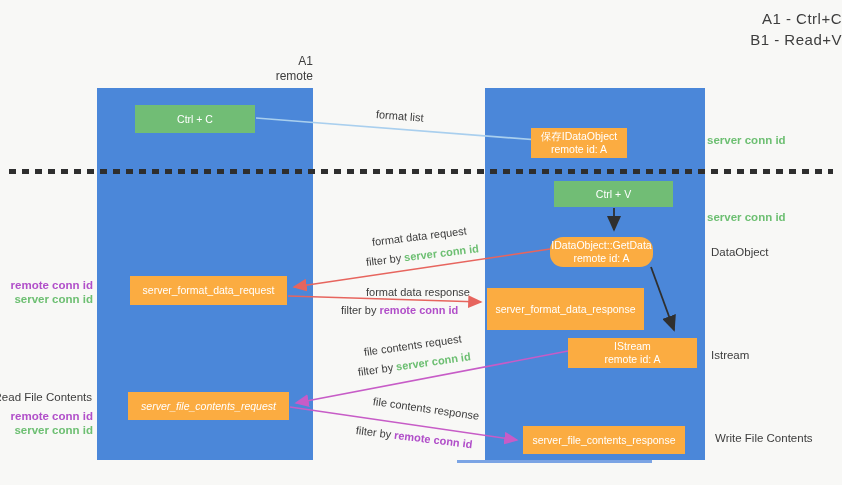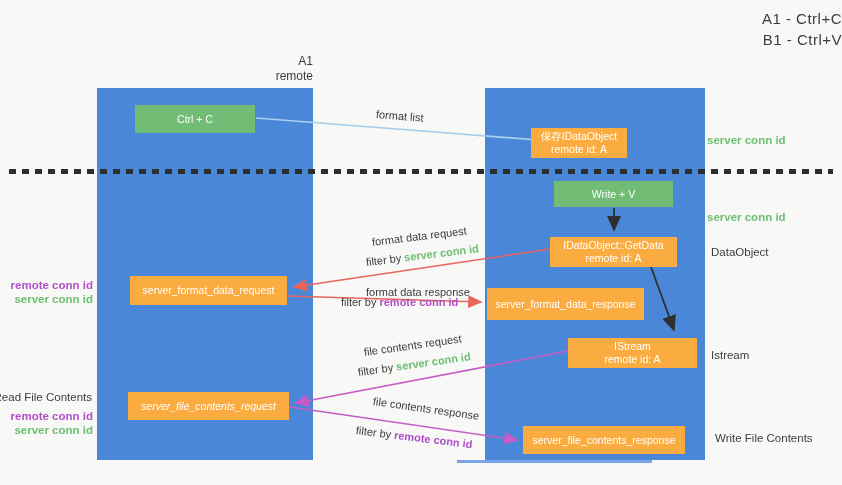--- a/index.html
+++ b/index.html
@@ -69,21 +69,21 @@
     background:#7ba4e4;
   }
 </style>
 </head>
 <body>
 
 <div class="canvas">
 
   <div class="title">
     <div>A1 - Ctrl+C</div>
-    <div>B1 - Ctrl+V</div>
+    <div>B1 - Read+V</div>
   </div>
 
   <div class="lane-header a">
     <div>A1</div>
     <div>remote</div>
   </div>
 
   <div class="lane lane-a"></div>
   <div class="lane lane-b"></div>
 
@@ -114,30 +114,30 @@
   </svg>
 
   <div class="node green" style="left:135px;top:105px;width:120px;height:28px;">
     <span>Ctrl + C</span>
   </div>
   <div class="node orange" style="left:531px;top:128px;width:96px;height:30px;">
     <span>保存IDataObject</span>
     <span>remote id: A</span>
   </div>
   <div class="node green" style="left:554px;top:181px;width:119px;height:26px;">
-    <span>Write + V</span>
+    <span>Ctrl + V</span>
   </div>
-  <div class="node orange" style="left:550px;top:237px;width:127px;height:30px;">
+  <div class="node orange" style="left:550px;top:237px;width:103px;height:30px;border-radius:13px;">
     <span>IDataObject::GetData</span>
     <span>remote id: A</span>
   </div>
   <div class="node orange" style="left:130px;top:276px;width:157px;height:29px;">
     <span>server_format_data_request</span>
   </div>
-  <div class="node orange" style="left:487px;top:288px;width:157px;height:32px;">
+  <div class="node orange" style="left:487px;top:288px;width:157px;height:42px;">
     <span>server_format_data_response</span>
   </div>
   <div class="node orange" style="left:568px;top:338px;width:129px;height:30px;">
     <span>IStream</span>
     <span>remote id: A</span>
   </div>
   <div class="node orange" style="left:128px;top:392px;width:161px;height:28px;font-style:italic;">
     <span>server_file_contents_request</span>
   </div>
   <div class="node orange" style="left:523px;top:426px;width:162px;height:28px;text-align:center;">
@@ -145,21 +145,21 @@
   </div>
 
   <div class="flow-label" style="left:376px;top:108px;transform:rotate(4.5deg);">format list</div>
 
   <div class="flow-label" style="left:372px;top:236px;transform:rotate(-7deg);">format data request</div>
   <div class="flow-label" style="left:366px;top:256px;transform:rotate(-7deg);">
     <span class="fb">filter by</span><span class="green-label">server conn id</span>
   </div>
 
   <div class="flow-label" style="left:366px;top:286px;text-align:center;">format data response</div>
-  <div class="flow-label" style="left:341px;top:296px;">
+  <div class="flow-label" style="left:341px;top:304px;">
     <span class="fb">filter by</span><span class="purple-label">remote conn id</span>
   </div>
 
   <div class="flow-label" style="left:364px;top:346px;transform:rotate(-8deg);">file contents request</div>
   <div class="flow-label" style="left:358px;top:366px;transform:rotate(-8deg);">
     <span class="fb">filter by</span><span class="green-label">server conn id</span>
   </div>
 
   <div class="flow-label" style="left:373px;top:395px;transform:rotate(8deg);">file contents response</div>
   <div class="flow-label" style="left:356px;top:424px;transform:rotate(7deg);">

